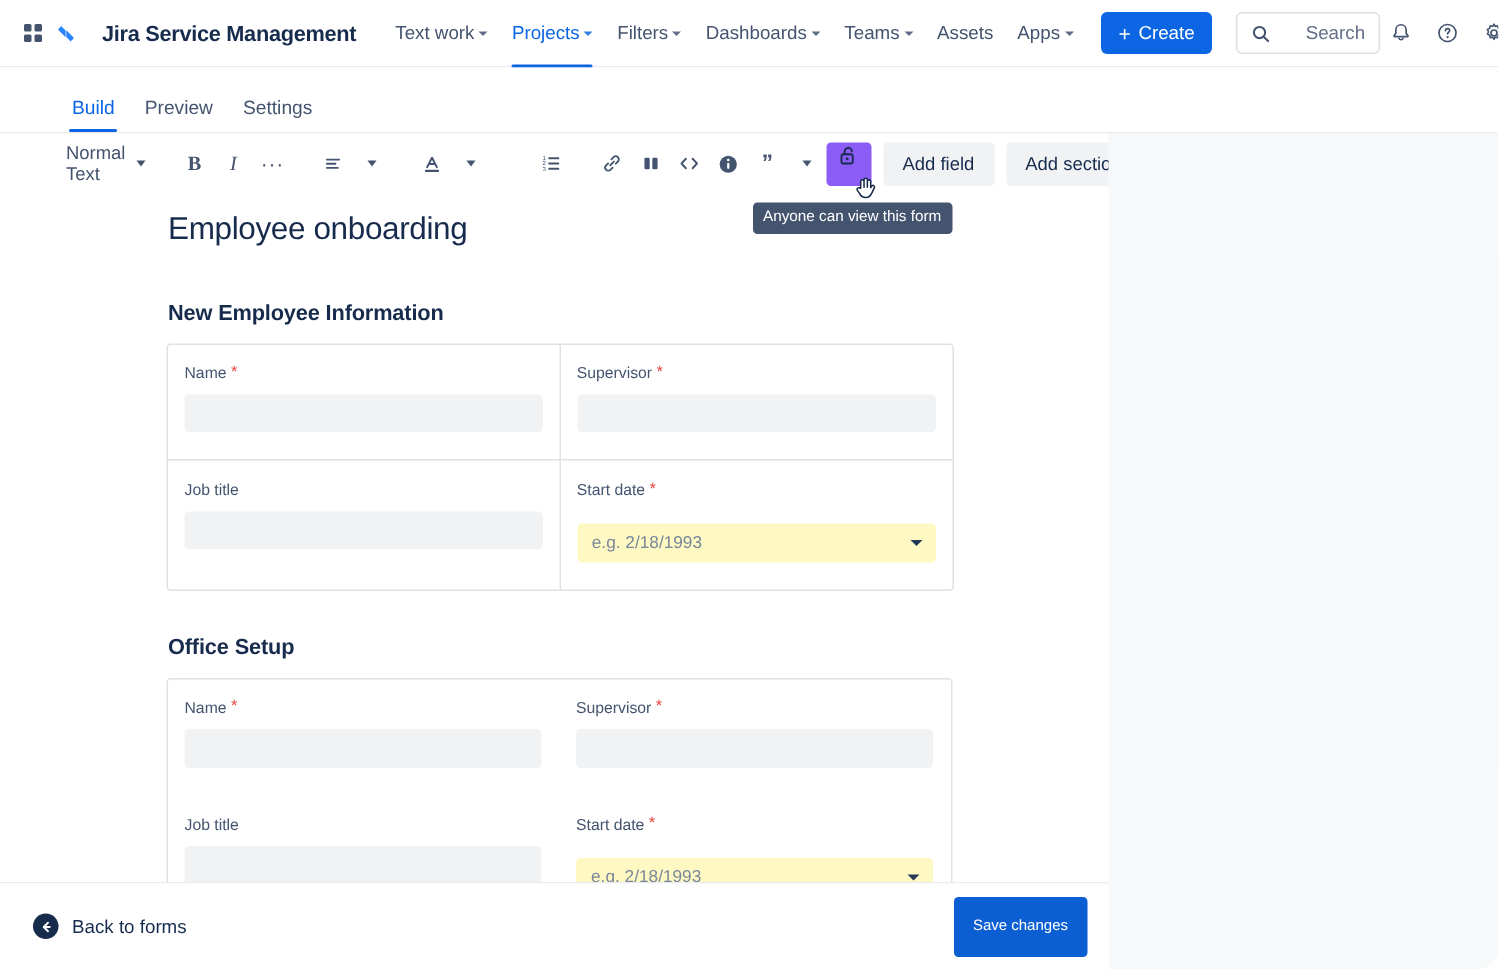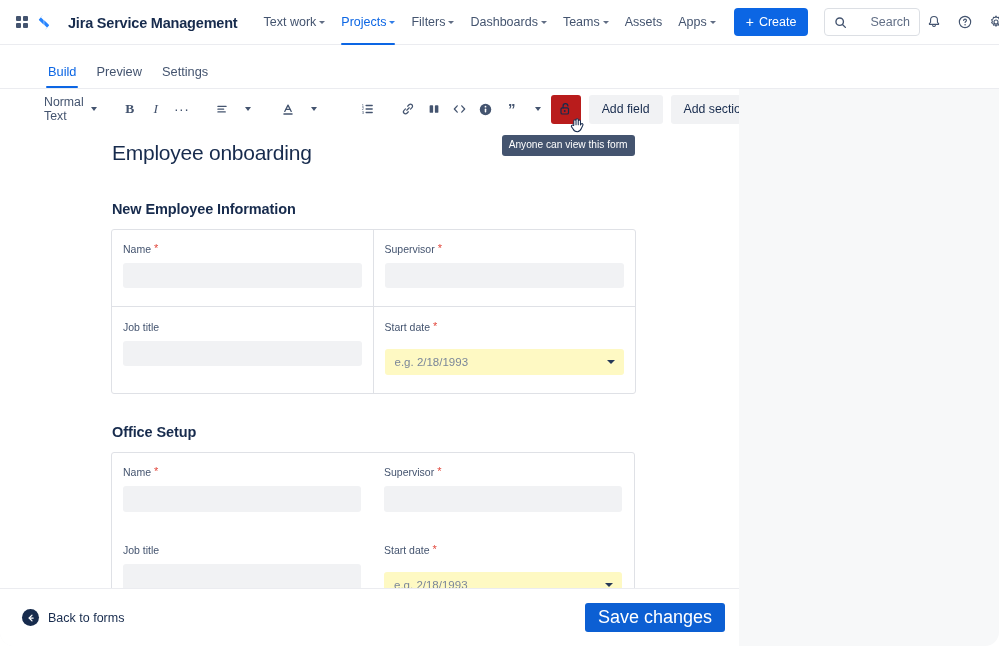--- a/index.html
+++ b/index.html
@@ -167,22 +167,22 @@
     border-top: 4px solid #44546F;
   }
   .bold-g { font-weight: 700; font-size: 13.5px; font-family: "Liberation Serif", serif; }
   .ital-g { font-style: italic; font-size: 13.5px; font-family: "Liberation Serif", serif; }
   .dots-g { font-size: 14px; letter-spacing: .5px; line-height: 0.6; }
   .quote-g { font-size: 15px; font-weight: 700; line-height: .9; }
 
   .tb-right { margin-left: auto; display: flex; align-items: center; gap: 8px; position: relative; }
   .lock-btn {
     width: 30px; height: 29px; border-radius: 3px;
-    background: #b91c1c; border: none;
-    display: flex; align-items: center; justify-content: center;
+    background: #8b5cf6; border: none;
+    display: flex; align-items: flex-start; justify-content: center;
     cursor: pointer; color: #172B4D;
   }
   .pill-btn {
     height: 29px; padding: 0 13px;
     background: #F1F2F4; border: none; border-radius: 3px;
     font-size: 12.3px; color: #172B4D; cursor: pointer;
     font-family: inherit; white-space: nowrap;
   }
 
   .cursor-glyph {
@@ -265,22 +265,22 @@
   }
   .back-circle {
     width: 17px; height: 17px; border-radius: 50%;
     background: #172B4D; color: #fff;
     display: flex; align-items: center; justify-content: center;
     flex: 0 0 auto;
   }
   .save-btn {
     margin-left: auto;
     background: #0C5FD3; color: #fff;
-    font-size: 18px; font-weight: 500;
-    height: 29px; padding: 0 13px;
+    font-size: 10px; font-weight: 500;
+    height: 40px; padding: 0 13px;
     border: none; border-radius: 3px; cursor: pointer;
     font-family: inherit; white-space: nowrap;
   }
 </style>
 </head>
 <body>
 
 <div id="app">
 
   <div class="topnav">

